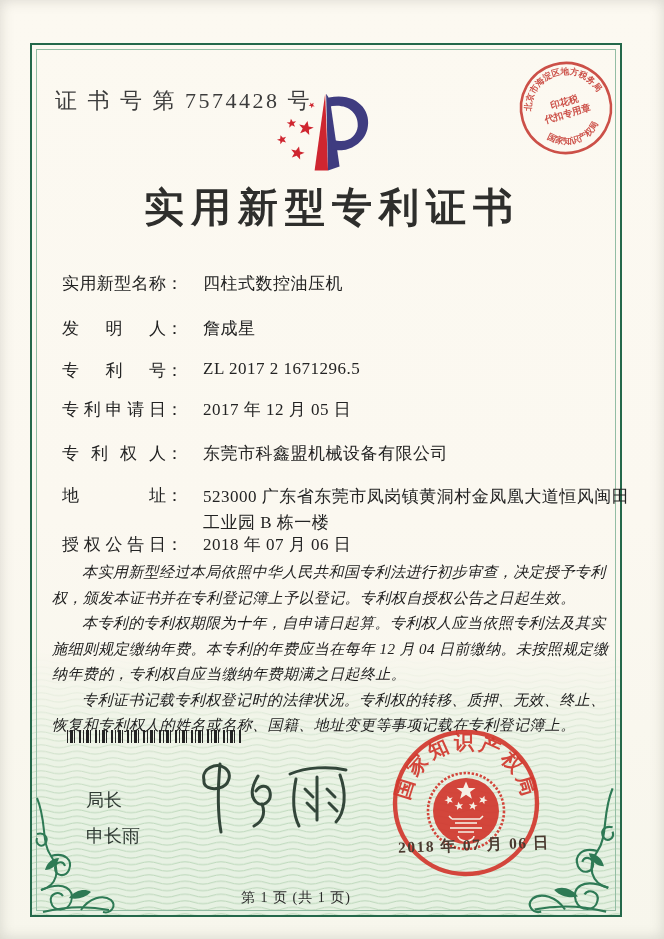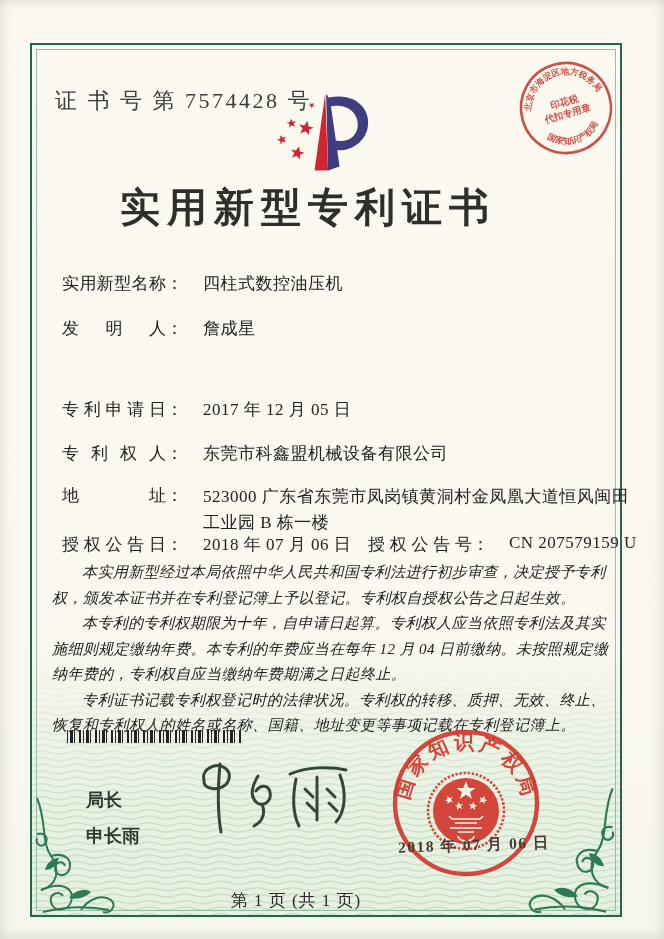--- a/index.html
+++ b/index.html
@@ -8,43 +8,43 @@
         background:linear-gradient(180deg,#fcf9f1 0%,#fbf8f0 55%,#f7f6ec 100%);
         box-shadow:inset 0 0 14px rgba(90,90,80,.22);}
   .frame-outer{position:absolute;left:30px;top:43px;width:592px;height:874px;
         border:2.2px solid #24684a;box-sizing:border-box;}
   .frame-inner{position:absolute;left:36px;top:49px;width:580px;height:862px;
         border:1px solid #93bda4;box-sizing:border-box;}
   .waveband{position:absolute;left:32px;top:652px;}
   .certno{position:absolute;left:55px;top:86px;font-size:22px;color:#3c3c3c;letter-spacing:2.5px;}
   .logo{position:absolute;left:276px;top:86px;}
   .taxseal{position:absolute;left:516px;top:58px;width:100px;height:100px;transform:rotate(-16deg);opacity:.92;}
-  .title{position:absolute;left:0;top:180px;width:616px;text-align:center;
+  .title{position:absolute;left:0;top:180px;width:664px;text-align:center;
         font-size:40px;font-weight:700;color:#2e2e2c;letter-spacing:7px;}
   .frow{position:absolute;left:62px;font-size:17px;color:#232323;white-space:nowrap;}
   .flabel{display:inline-block;width:104px;text-align:justify;text-align-last:justify;vertical-align:top;}
   .fcolon{vertical-align:top;}
   .fval{display:inline-block;vertical-align:top;margin-left:20px;letter-spacing:.5px;}
   .fval.wrap{white-space:normal;width:432px;line-height:26px;}
   .grant2{position:absolute;left:306px;top:0;}
   .bodytext{position:absolute;left:52px;top:560px;width:560px;font-size:15px;
         line-height:25.5px;color:#1c1c1c;font-style:italic;}
   .bodytext p{margin:0;text-indent:2em;letter-spacing:.4px;}
   .barcode{position:absolute;left:67px;top:730px;width:176px;height:13px;
         background:repeating-linear-gradient(90deg,#232323 0 1.5px,transparent 1.5px 3px,
           #232323 3px 6px,transparent 6px 7.5px,#232323 7.5px 8.5px,transparent 8.5px 12px,
           #232323 12px 14px,transparent 14px 16px);}
   .sigblock{position:absolute;left:86px;top:782px;font-family:"Liberation Sans","DejaVu Sans",sans-serif;
-        font-size:18px;font-weight:700;color:#2f3a33;line-height:36px;}
+        font-size:18px;font-weight:400;color:#2f3a33;line-height:36px;}
   .signature{position:absolute;left:182px;top:752px;}
   .oseal{position:absolute;left:390px;top:727px;}
   .sealdate{position:absolute;left:398px;top:835px;font-size:15.5px;color:#4a3a30;
         letter-spacing:1.5px;transform:rotate(-2deg);font-weight:600;}
   .footer{position:absolute;left:96px;top:889px;width:400px;text-align:center;
-        font-size:17px;color:#2a2a2a;letter-spacing:1px;}
+        font-size:14px;color:#2a2a2a;letter-spacing:1px;}
   .fl-left{position:absolute;left:31px;bottom:23px;}
   .fl-right{position:absolute;right:43px;bottom:23px;transform:scaleX(-1);}
 </style>
 </head>
 <body>
 
 <div class="scan">
 
   <svg class="waveband" width="588" height="264">
     <defs>
@@ -134,35 +134,35 @@
   </div>
 
   <div class="title">实用新型专利证书</div>
 
   <div class="frow" style="top:272px">
     <span class="flabel">实用新型名称</span><span class="fcolon">：</span><span class="fval">四柱式数控油压机</span>
   </div>
   <div class="frow" style="top:317px">
     <span class="flabel">发明人</span><span class="fcolon">：</span><span class="fval">詹成星</span>
   </div>
+  <div class="frow" style="top:359px">
+    <span class="flabel">专利号</span><span class="fcolon">：</span><span class="fval">ZL 2017 2 1671296.5</span>
+  </div>
   <div class="frow" style="top:398px">
     <span class="flabel">专利申请日</span><span class="fcolon">：</span><span class="fval">2017 年 12 月 05 日</span>
   </div>
   <div class="frow" style="top:442px">
     <span class="flabel">专利权人</span><span class="fcolon">：</span><span class="fval">东莞市科鑫盟机械设备有限公司</span>
   </div>
   <div class="frow" style="top:484px">
     <span class="flabel">地址</span><span class="fcolon">：</span><span class="fval wrap">523000 广东省东莞市凤岗镇黄洞村金凤凰大道恒风闽田工业园 B 栋一楼</span>
   </div>
   <div class="frow" style="top:533px;width:540px">
     <span>
       <span class="flabel">授权公告日</span><span class="fcolon">：</span><span class="fval">2018 年 07 月 06 日</span>
-    </span>
-    <span class="grant2">
-      <span class="flabel">授权公告号</span><span class="fcolon">：</span><span class="fval">CN 207579159 U</span>
     </span>
   </div>
 
   <div class="bodytext">
     <p>本实用新型经过本局依照中华人民共和国专利法进行初步审查，决定授予专利权，颁发本证书并在专利登记簿上予以登记。专利权自授权公告之日起生效。</p>
     <p>本专利的专利权期限为十年，自申请日起算。专利权人应当依照专利法及其实施细则规定缴纳年费。本专利的年费应当在每年 12 月 04 日前缴纳。未按照规定缴纳年费的，专利权自应当缴纳年费期满之日起终止。</p>
     <p>专利证书记载专利权登记时的法律状况。专利权的转移、质押、无效、终止、恢复和专利权人的姓名或名称、国籍、地址变更等事项记载在专利登记簿上。</p>
   </div>
 
   <div class="barcode"></div>

